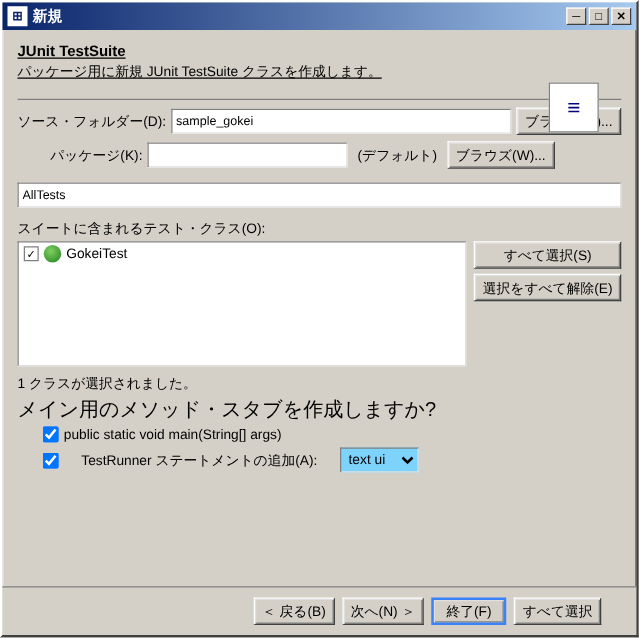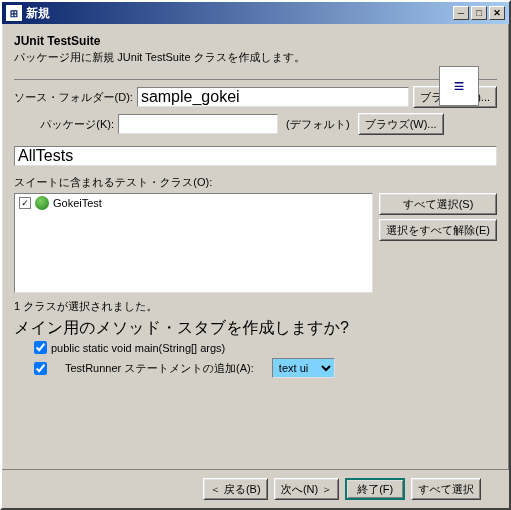--- a/index.html
+++ b/index.html
@@ -67,20 +67,21 @@
     }
     .content {
       flex: 1;
       padding: 10px 12px;
       display: flex;
       flex-direction: column;
       gap: 0;
     }
     .wizard-header {
       margin-bottom: 8px;
+      text-decoration: underline;
     }
     .wizard-title {
       font-weight: bold;
       font-size: 12px;
       margin-bottom: 2px;
     }
     .wizard-desc {
       font-size: 11px;
       color: #000;
     }
@@ -112,21 +113,21 @@
       font-size: 11px;
       white-space: nowrap;
     }
     .form-input {
       height: 20px;
       border: 1px solid #808080;
       border-right-color: #dfdfdf;
       border-bottom-color: #dfdfdf;
       background: #fff;
       padding: 1px 3px;
-      font-size: 16px;
+      font-size: 10px;
       font-family: inherit;
     }
     .form-input-stretch {
       flex: 1;
     }
     .input-hint {
       font-size: 11px;
       color: #000;
       padding: 0 4px;
     }
@@ -240,21 +241,21 @@
     .bottom-bar {
       border-top: 1px solid #808080;
       padding: 8px 28px;
       display: flex;
       justify-content: flex-end;
       gap: 6px;
       background: #d4d0c8;
       flex-shrink: 0;
     }
     .btn-default {
-      border: 2px solid #0f766e;
+      border: 2px solid #3b82f6;
     }
     .relative-wrapper {
       position: relative;
     }
   </style>
 </head>
 <body>
 
 <div class="window">
 

